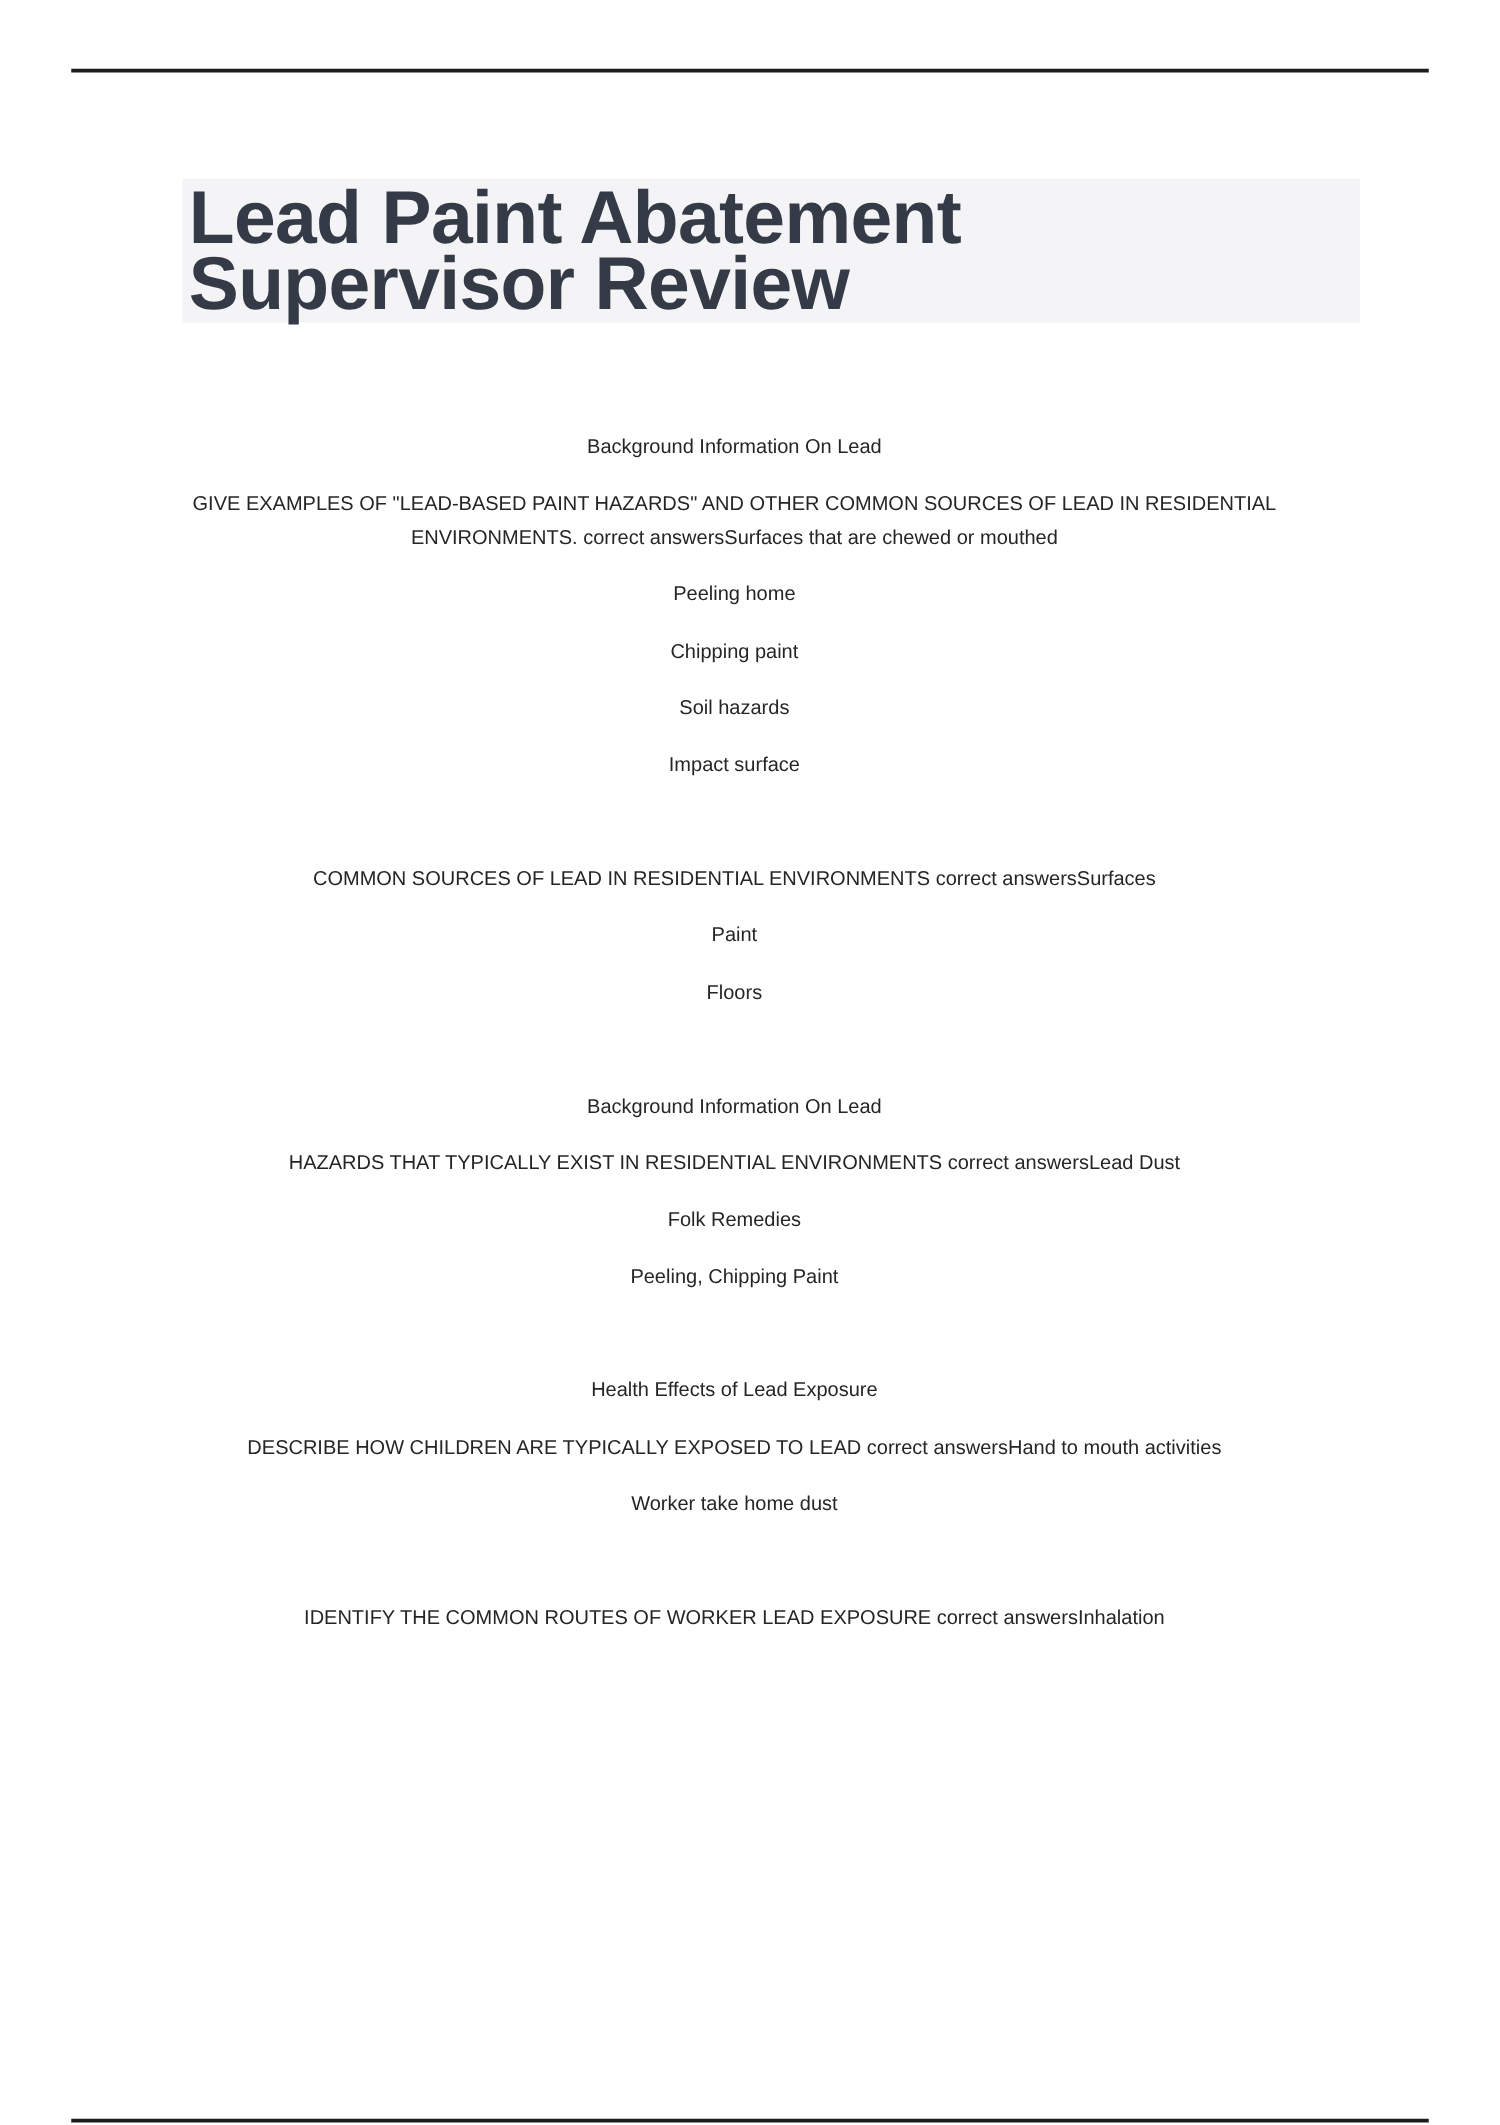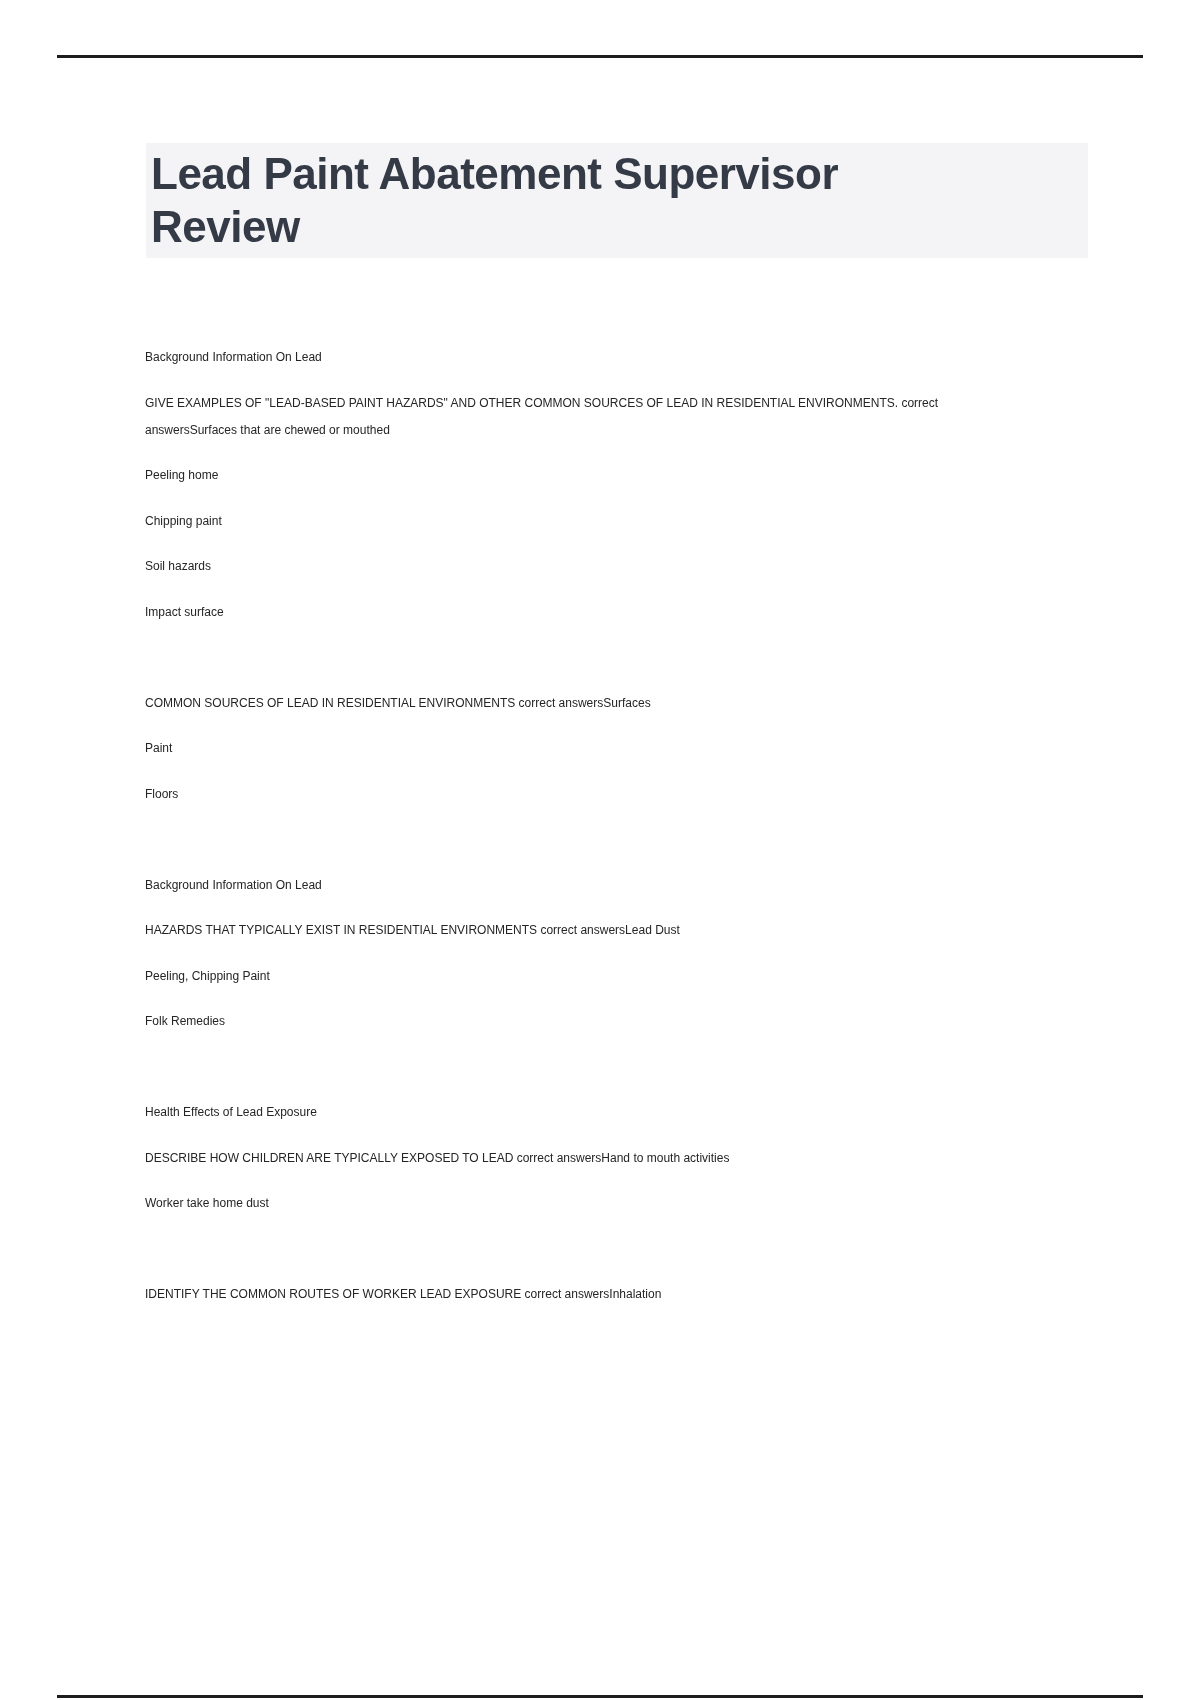--- a/index.html
+++ b/index.html
@@ -29,35 +29,36 @@
     left: 146px;
     top: 143px;
     width: 942px;
     background: var(--title-background, #f4f4f7);
     padding: 4px 0 5px 5px;
     box-sizing: border-box;
   }
   .title-box h1 {
     margin: 0;
     max-width: 800px;
-    font-size: 44px;
+    font-size: 60px;
     line-height: 53px;
     font-weight: 700;
     letter-spacing: -0.5px;
     color: var(--title-text, #343a46);
   }
 
   .content {
     position: absolute;
     left: 145px;
     top: 344px;
     width: 885px;
-    font-size: 12px;
+    font-size: 16px;
     line-height: 27px;
     color: var(--body-text, #252525);
+    text-align: center;
   }
   .content .para {
     margin: 0 0 18.5px 0;
   }
   .content .spacer {
     height: 27px;
     margin: 0 0 18.5px 0;
   }
 </style>
 </head>
@@ -76,22 +77,22 @@
     <p class="para">Chipping paint</p>
     <p class="para">Soil hazards</p>
     <p class="para">Impact surface</p>
     <div class="spacer"></div>
     <p class="para">COMMON SOURCES OF LEAD IN RESIDENTIAL ENVIRONMENTS correct answersSurfaces</p>
     <p class="para">Paint</p>
     <p class="para">Floors</p>
     <div class="spacer"></div>
     <p class="para">Background Information On Lead</p>
     <p class="para">HAZARDS THAT TYPICALLY EXIST IN RESIDENTIAL ENVIRONMENTS correct answersLead Dust</p>
+    <p class="para">Folk Remedies</p>
     <p class="para">Peeling, Chipping Paint</p>
-    <p class="para">Folk Remedies</p>
     <div class="spacer"></div>
     <p class="para">Health Effects of Lead Exposure</p>
     <p class="para">DESCRIBE HOW CHILDREN ARE TYPICALLY EXPOSED TO LEAD correct answersHand to mouth activities</p>
     <p class="para">Worker take home dust</p>
     <div class="spacer"></div>
     <p class="para">IDENTIFY THE COMMON ROUTES OF WORKER LEAD EXPOSURE correct answersInhalation</p>
   </div>
 
 <div class="rule rule-bottom"></div>
 

